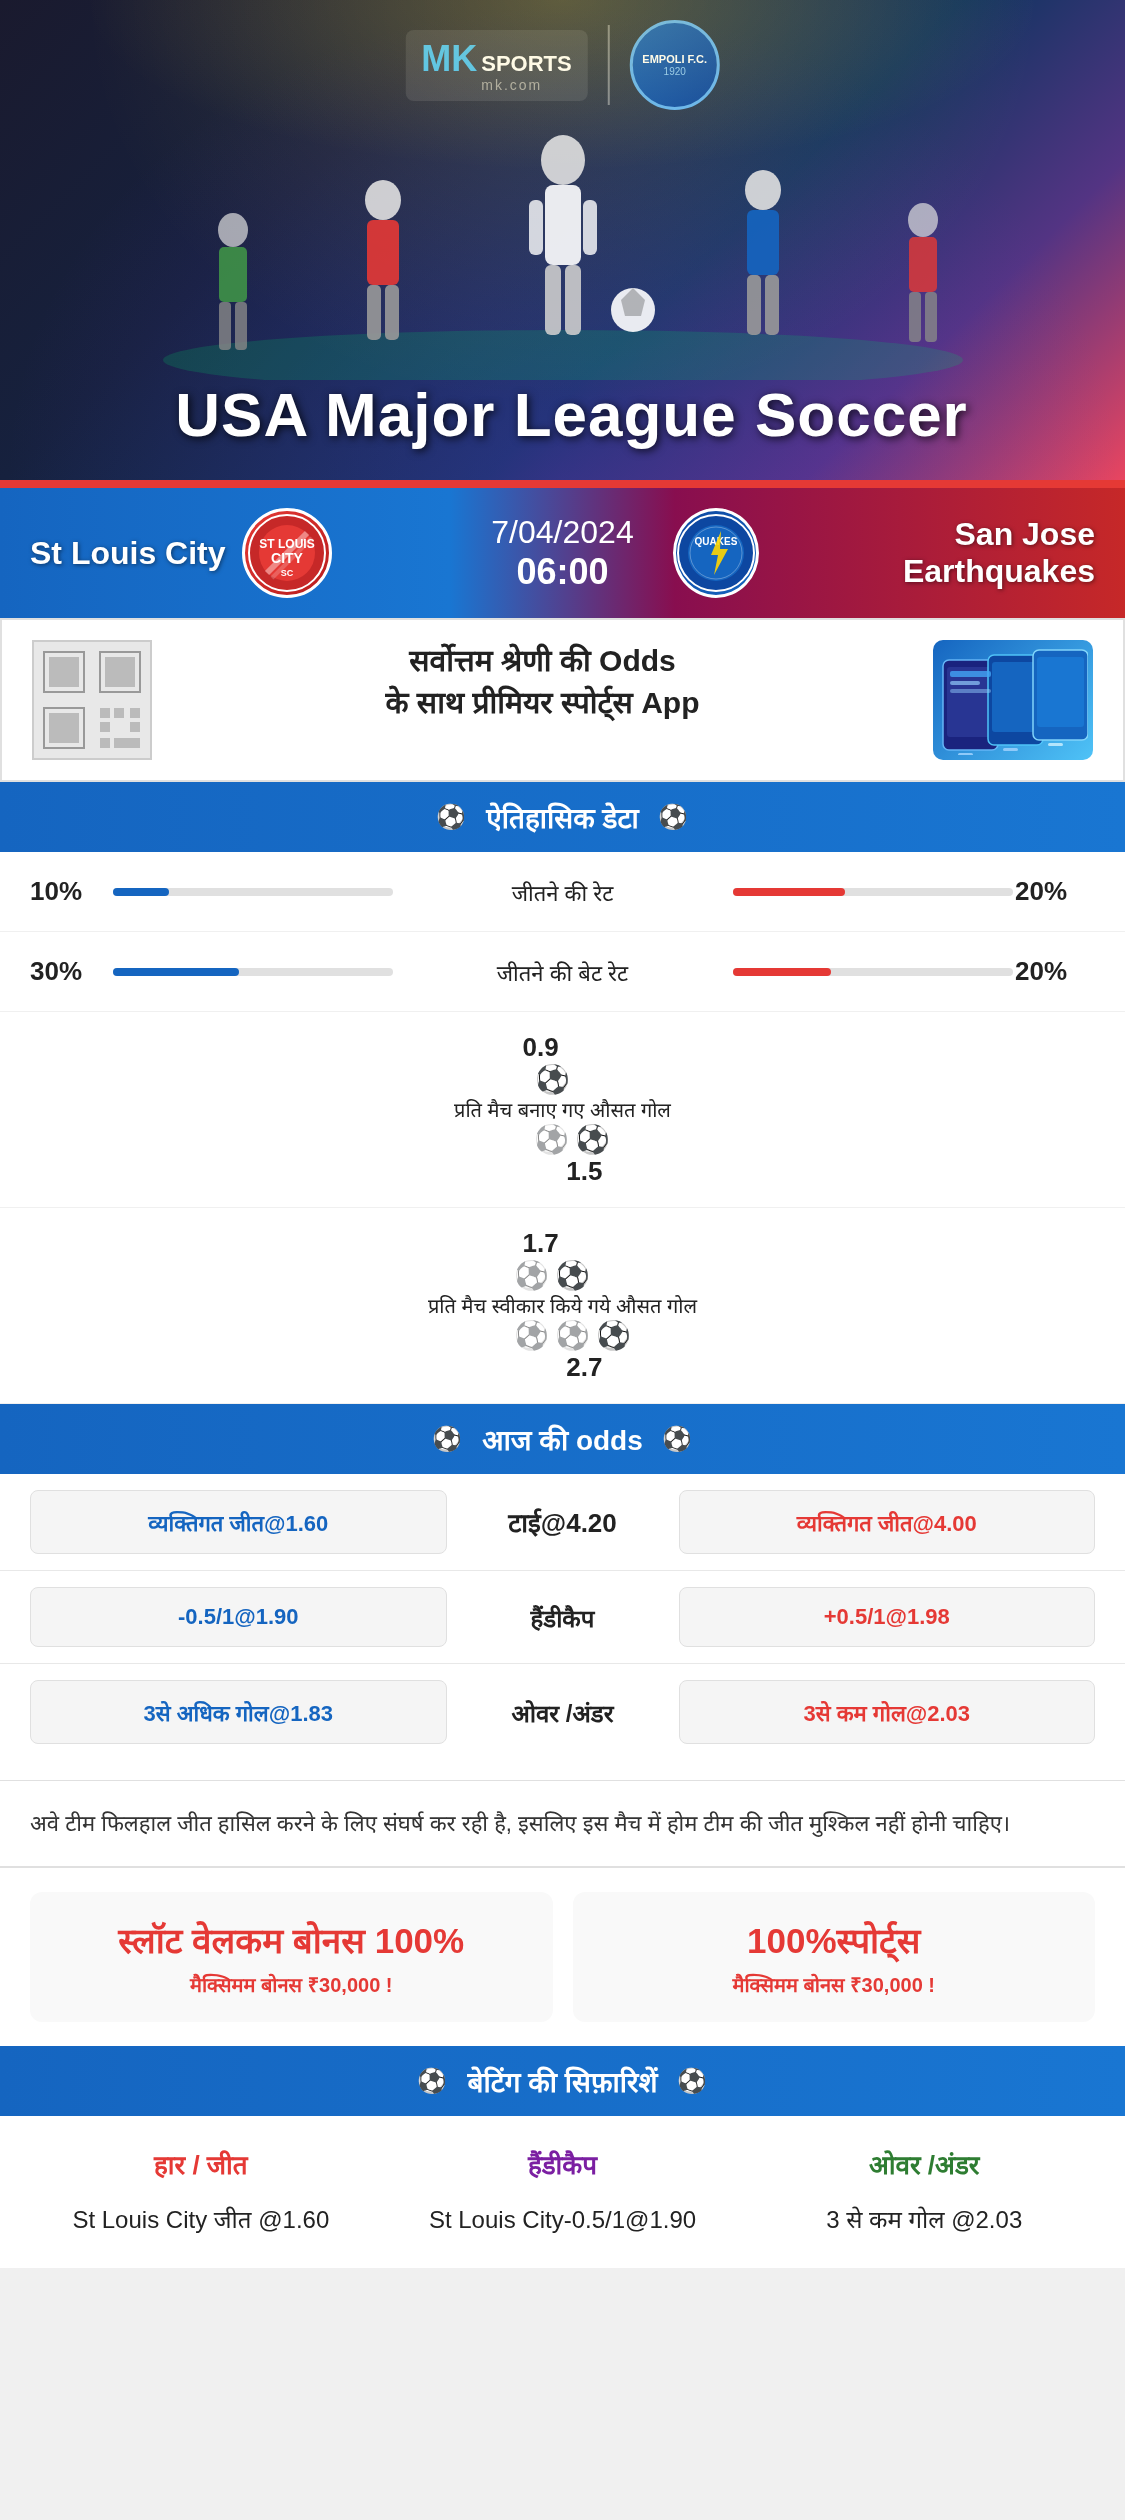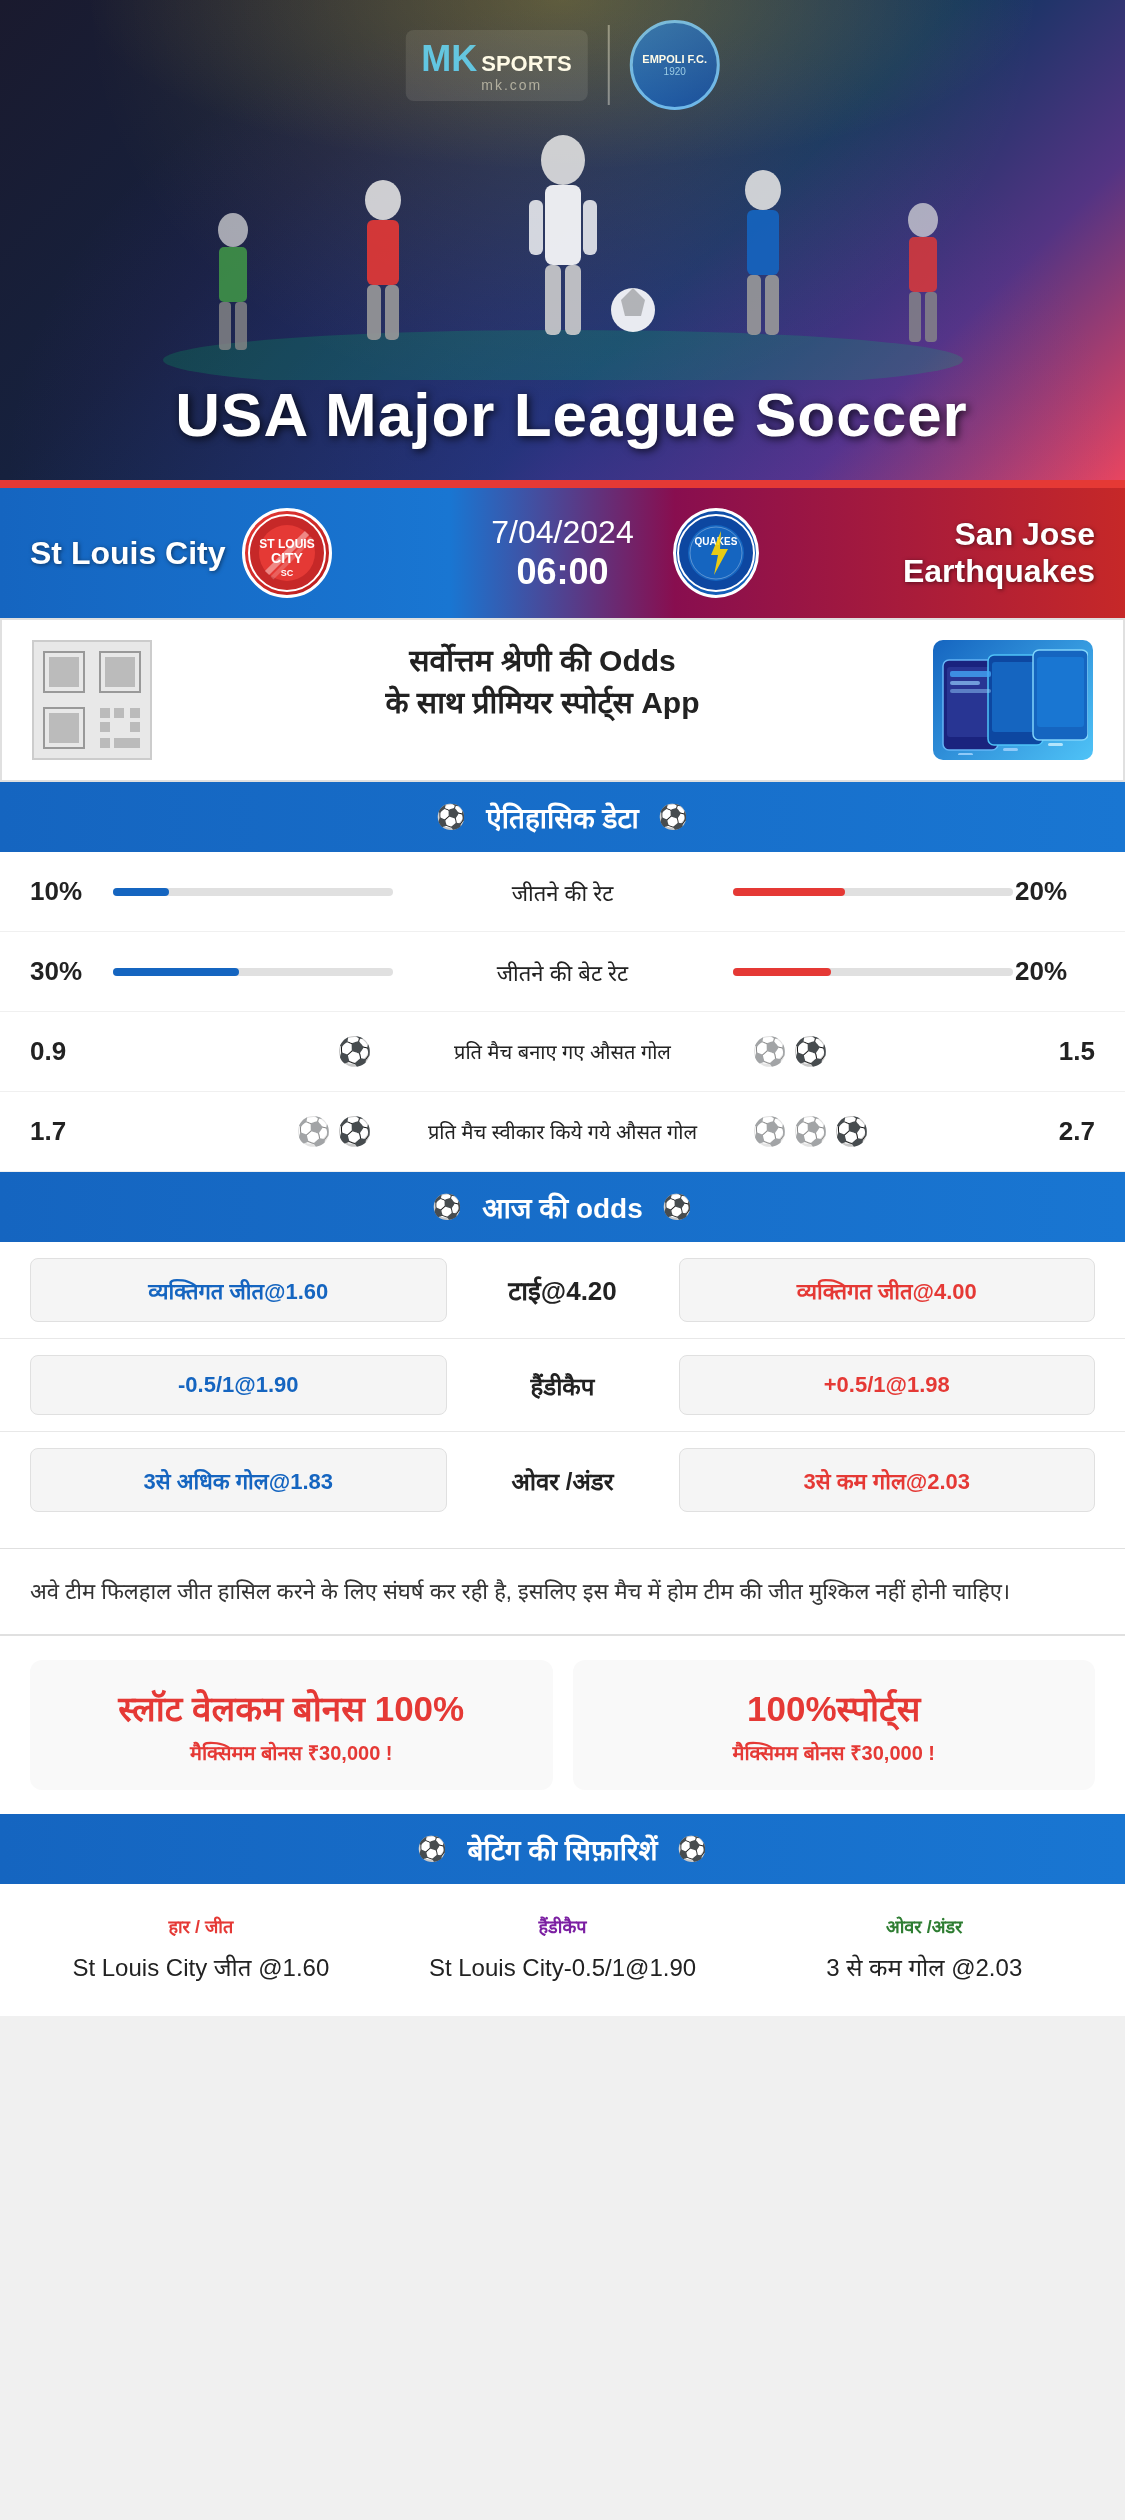--- a/index.html
+++ b/index.html
@@ -291,20 +291,21 @@
       text-align: left;
     }
 
     
     .goals-row {
       display: flex;
       align-items: center;
       padding: 20px 30px;
       border-bottom: 1px solid #f0f0f0;
       min-height: 80px;
+      flex-direction: column;
     }
     .goals-left-val {
       font-size: 26px;
       font-weight: 700;
       color: #222;
       width: 80px;
     }
     .goals-icons-left {
       flex: 1;
       display: flex;
@@ -422,23 +423,23 @@
     .betting-row {
       display: flex;
       padding: 30px;
       gap: 20px;
     }
     .betting-col {
       flex: 1;
       text-align: center;
     }
     .betting-col-header {
-      font-size: 18px;
-      font-weight: 700;
-      margin-bottom: 12px;
+      font-size: 26px;
+      font-weight: 700;
+      margin-bottom: 20px;
     }
     .betting-col-value {
       font-size: 24px;
       color: #222;
       line-height: 1.5;
     }
     .red { color: #e53935; }
     .blue { color: #1565c0; }
     .purple { color: #7b1fa2; }
     .green { color: #2e7d32; }

